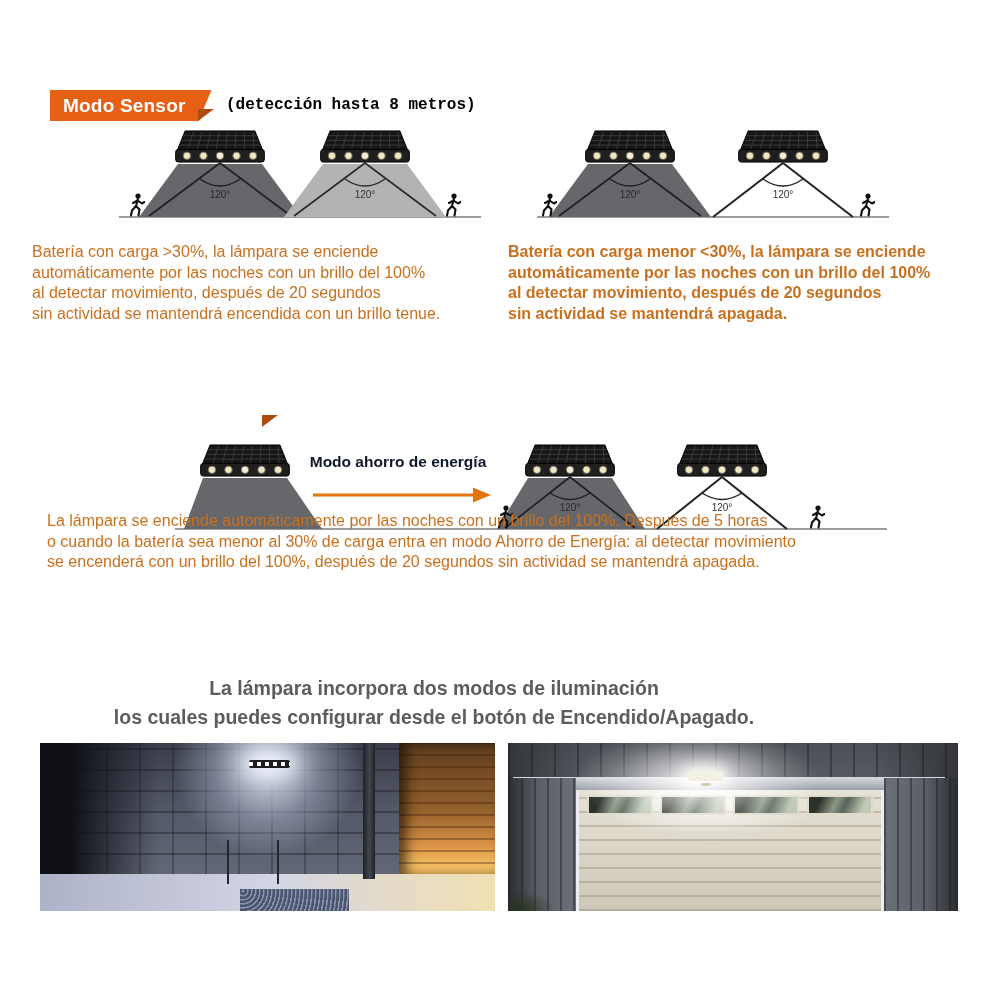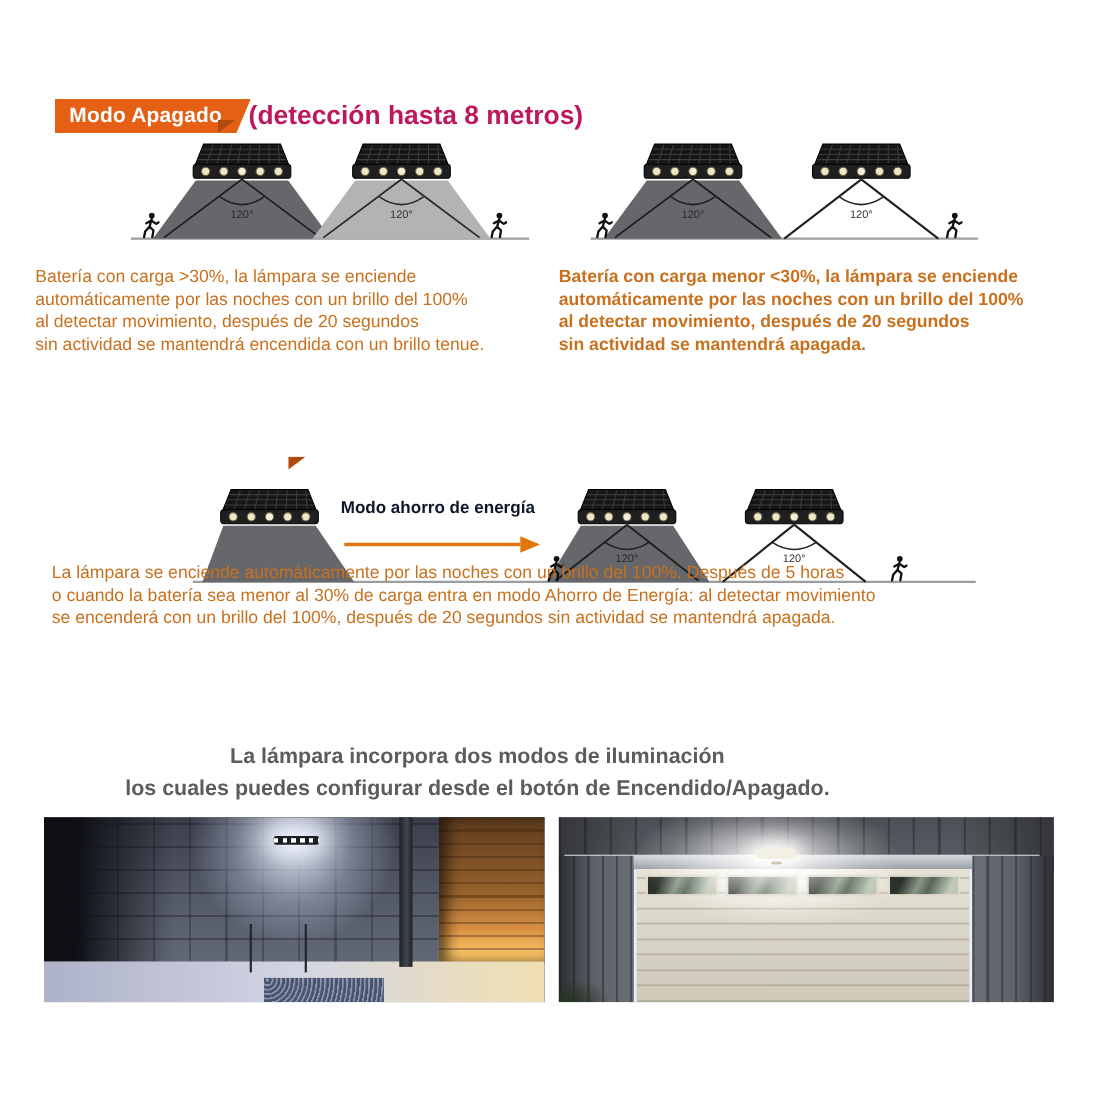--- a/index.html
+++ b/index.html
@@ -9,22 +9,22 @@
 
   .pre { white-space:pre-line; }
 
   
   .badge { position:absolute; height:31px; background:#e55f15; color:#fff;
            font-weight:bold; font-size:19px; line-height:31px; padding:0 26px 0 13px;
            clip-path:polygon(0 0, 100% 0, calc(100% - 13px) 100%, 0 100%); letter-spacing:.2px; }
   .badge-fold { position:absolute; width:16px; height:12px; background:#b04a0e;
                 clip-path:polygon(0 0, 100% 0, 0 100%); }
 
-  .range-note { position:absolute; left:226px; top:90px; font-size:24px; font-weight:bold;
-                color:#be185d; line-height:31px; }
+  .range-note { position:absolute; left:226px; top:90px; font-size:16px; font-weight:bold;
+                color:#000000; line-height:31px;font-family:Liberation Mono, monospace; }
 
   .para { position:absolute; color:#c9701e; font-size:16px; line-height:20.5px; }
 
   .energy-label { position:absolute; left:302px; top:453px; width:192px; text-align:center;
                   font-size:15.5px; font-weight:bold; color:#0f172a; }
 
   .footer-text { position:absolute; left:0; top:674px; width:868px; text-align:center;
                  color:#5b5c5e; font-size:19.5px; font-weight:bold; line-height:29px; }
 
   .scene { position:absolute; }
@@ -117,21 +117,21 @@
         <circle cx="85" cy="27.3" r="4" fill="#efe6c4" stroke="#61604b" stroke-width="1"></circle>
       </symbol>
       <symbol id="runner" viewBox="0 0 16 24">
         <circle cx="9" cy="3" r="2.6" fill="#111"></circle>
         <path d="M9,5.5 L7,13 M7,13 L3,17.5 L2,22.5 M7,13 L10.5,16.5 L9.5,22.5 M8.5,7.5 L4,10 M8.5,7.5 L13,10.5 L15.5,9" stroke="#111" stroke-width="2.1" fill="none" stroke-linecap="round" stroke-linejoin="round"></path>
       </symbol>
     </defs>
   </svg>
 
   <div class="badge" style="left:50px; top:90px;">
-    <span>Modo Apagado</span>
+    <span>Modo Sensor</span>
   </div>
   <div class="badge-fold" style="left:198px; top:109px;"></div>
   <div class="range-note">(detección hasta 8 metros)</div>
 
   <div class="scene" style="left:115px; top:128px;">
     <svg width="370" height="98" viewBox="0 0 370 98">
       <line x1="4" y1="89" x2="366" y2="89" stroke="#9d9d9d" stroke-width="2"></line>
       <g>
         <polygon points="63,36 147,36 186,89 24,89" fill="#66676a"></polygon>
         <path d="M105,35 L34,88 M105,35 L176,88" stroke="#1e1e1e" stroke-width="1.6" fill="none"></path>

